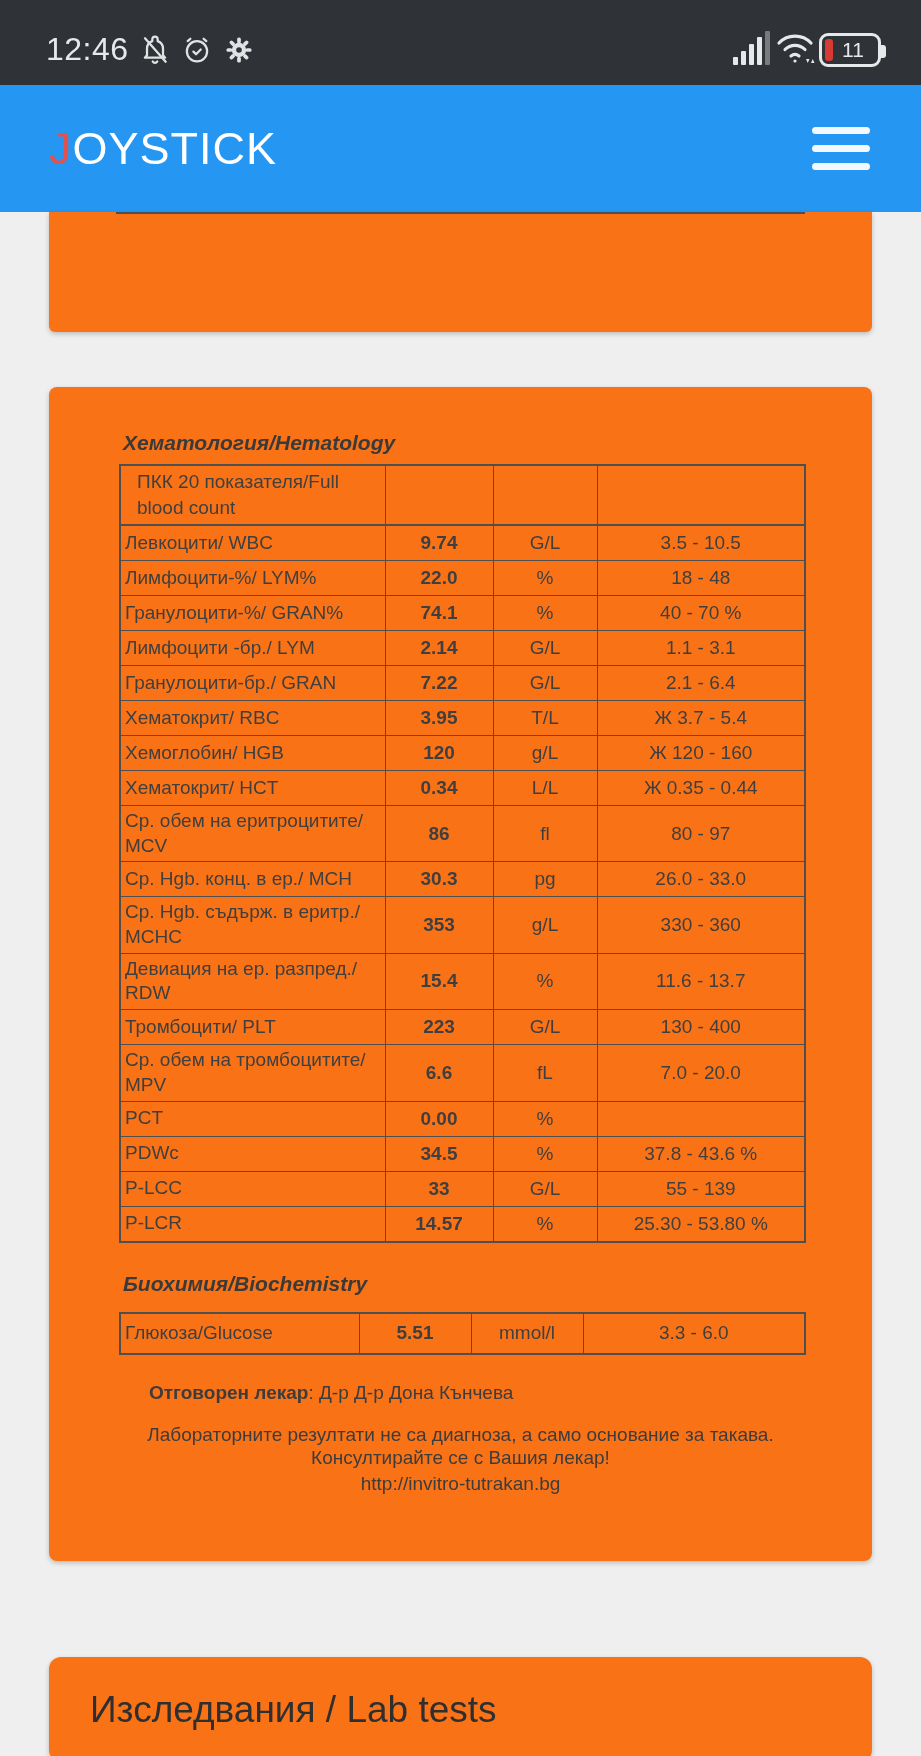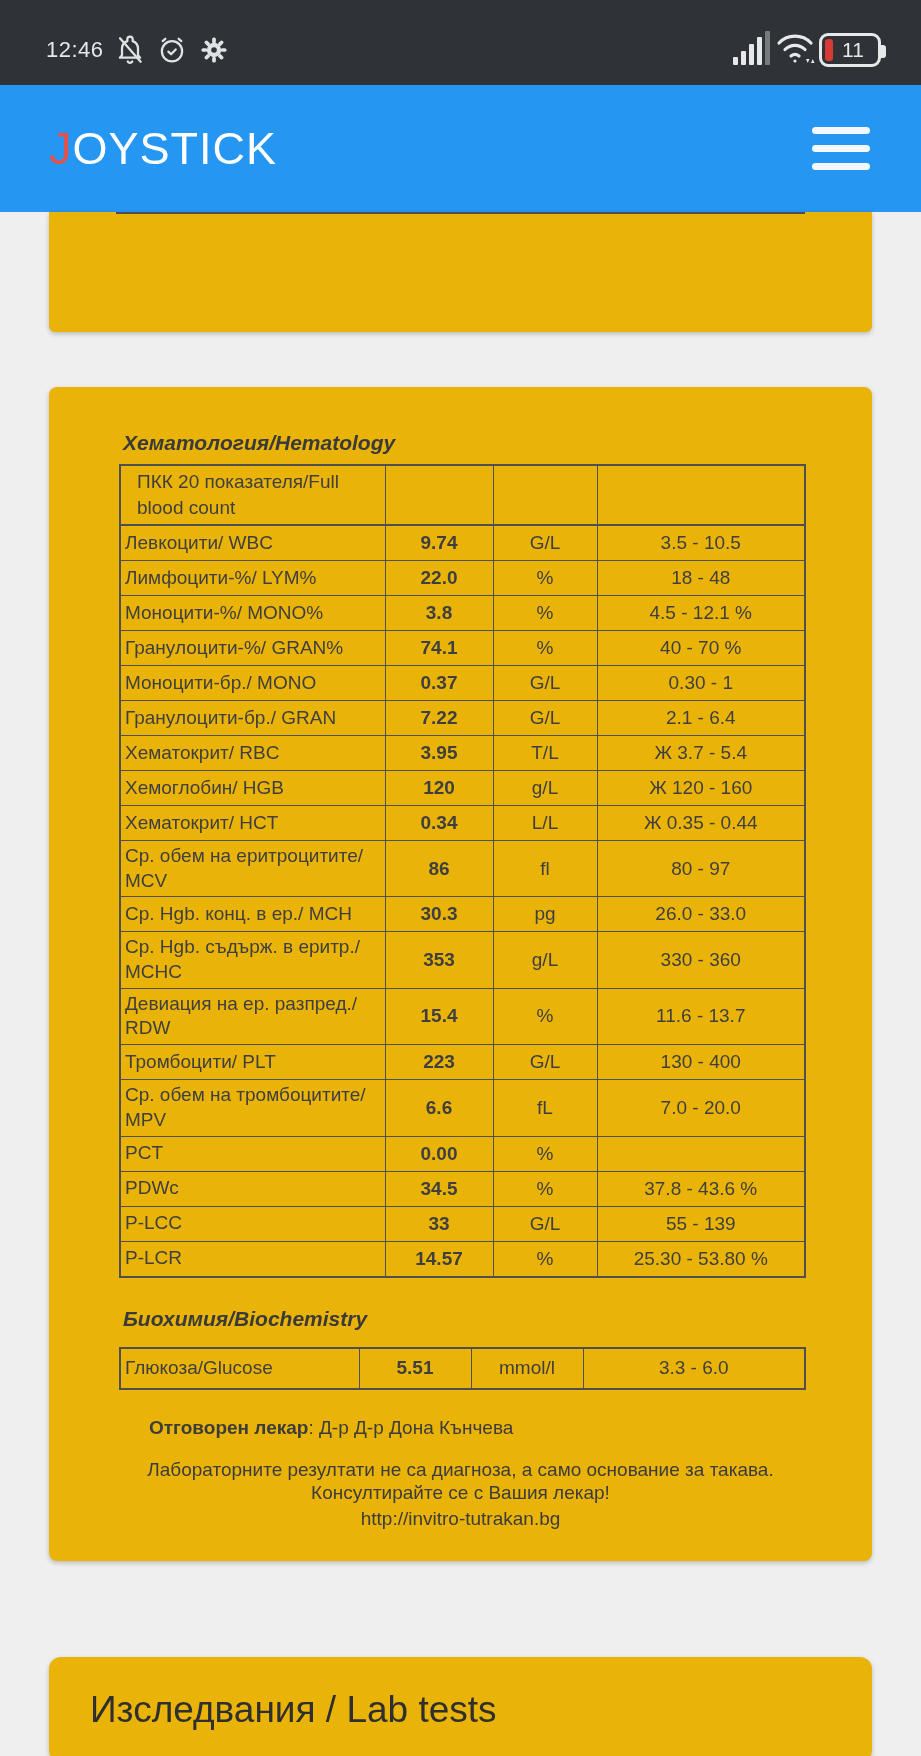--- a/index.html
+++ b/index.html
@@ -11,21 +11,21 @@
     overflow:hidden;
     position:relative;
   }
   
   .status-bar{
     height:85px;background:#2f3236;
     display:flex;align-items:center;
     padding:14px 40px 0 46px;box-sizing:border-box;
     color:#e6e8e9;
   }
-  .sb-time{font-size:22px;letter-spacing:.5px;}
+  .sb-time{font-size:32px;letter-spacing:.5px;}
   .sb-left-icons{display:flex;align-items:center;gap:10px;margin-left:10px;}
   .sb-left-icons svg{display:block;}
   .sb-right{margin-left:auto;display:flex;align-items:center;}
   .battery{
     position:relative;width:62px;height:34px;
     border:3px solid #e6e8e9;border-radius:9px;
     display:flex;align-items:center;justify-content:center;
     box-sizing:border-box;
   }
   .battery .fill{position:absolute;left:3px;top:3px;bottom:3px;width:8px;background:#d73a34;border-radius:3px;}
@@ -36,21 +36,21 @@
     height:127px;background:#2596f2;
     display:flex;align-items:center;
     padding:0 49px;box-sizing:border-box;
   }
   .logo{font-size:45px;font-weight:normal;color:#ffffff;letter-spacing:1px;}
   .logo .accent{color:#e0524e;}
   .hamburger{margin-left:auto;display:flex;flex-direction:column;gap:11px;padding:6px 2px;cursor:pointer;}
   .hamburger .bar{width:58px;height:7px;border-radius:4px;background:#f2f8fe;}
   
   .card{
-    background:#eab308;margin:0 49px;
+    background:#f97316;margin:0 49px;
     box-shadow:0 2px 5px rgba(0,0,0,.22);
   }
   .card-top{height:120px;border-radius:0 0 6px 6px;overflow:hidden;position:relative;}
   .stub-table{
     position:absolute;top:-14px;left:67px;width:689px;height:16px;
     display:flex;border:2px solid #4f4f4f;box-sizing:border-box;
   }
   .card-main{
     margin-top:55px;border-radius:8px;
     height:1174px;box-sizing:border-box;
@@ -215,36 +215,30 @@
           <td class="c-unit">G/L</td>
           <td class="c-range">3.5 - 10.5</td>
         </tr>
         <tr>
           <td class="c-name">Лимфоцити-%/ LYM%</td>
           <td class="c-value">22.0</td>
           <td class="c-unit">%</td>
           <td class="c-range">18 - 48</td>
         </tr>
         <tr>
-          <td class="c-name">Моноцити-%/ MONO%</td>
-          <td class="c-value">3.8</td>
-          <td class="c-unit">%</td>
-          <td class="c-range">4.5 - 12.1 %</td>
-        </tr>
-        <tr>
           <td class="c-name">Гранулоцити-%/ GRAN%</td>
           <td class="c-value">74.1</td>
           <td class="c-unit">%</td>
           <td class="c-range">40 - 70 %</td>
         </tr>
         <tr>
-          <td class="c-name">Моноцити-бр./ MONO</td>
-          <td class="c-value">0.37</td>
-          <td class="c-unit">G/L</td>
-          <td class="c-range">0.30 - 1</td>
+          <td class="c-name">Лимфоцити -бр./ LYM</td>
+          <td class="c-value">2.14</td>
+          <td class="c-unit">G/L</td>
+          <td class="c-range">1.1 - 3.1</td>
         </tr>
         <tr>
           <td class="c-name">Гранулоцити-бр./ GRAN</td>
           <td class="c-value">7.22</td>
           <td class="c-unit">G/L</td>
           <td class="c-range">2.1 - 6.4</td>
         </tr>
         <tr>
           <td class="c-name">Хематокрит/ RBC</td>
           <td class="c-value">3.95</td>

